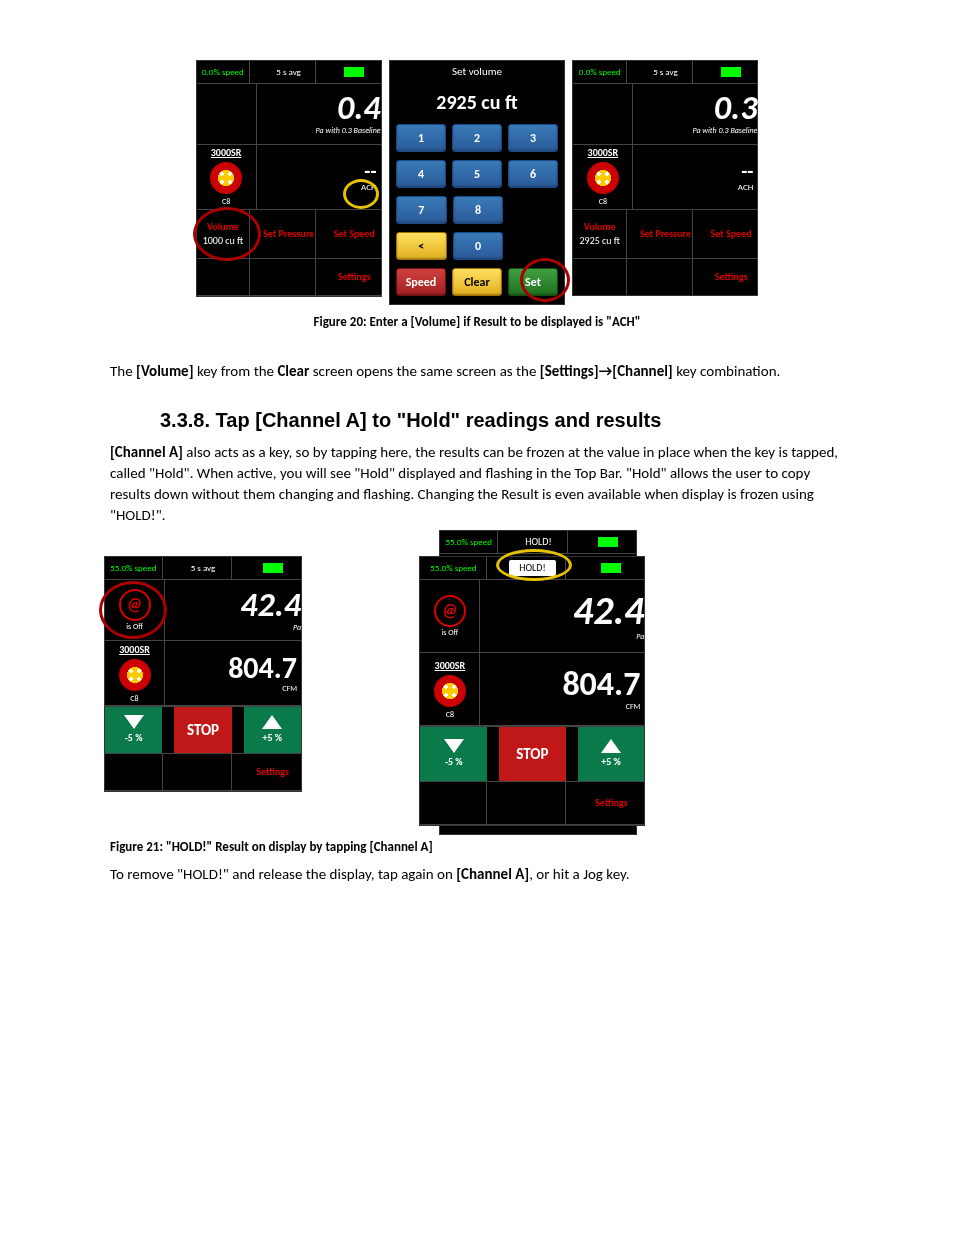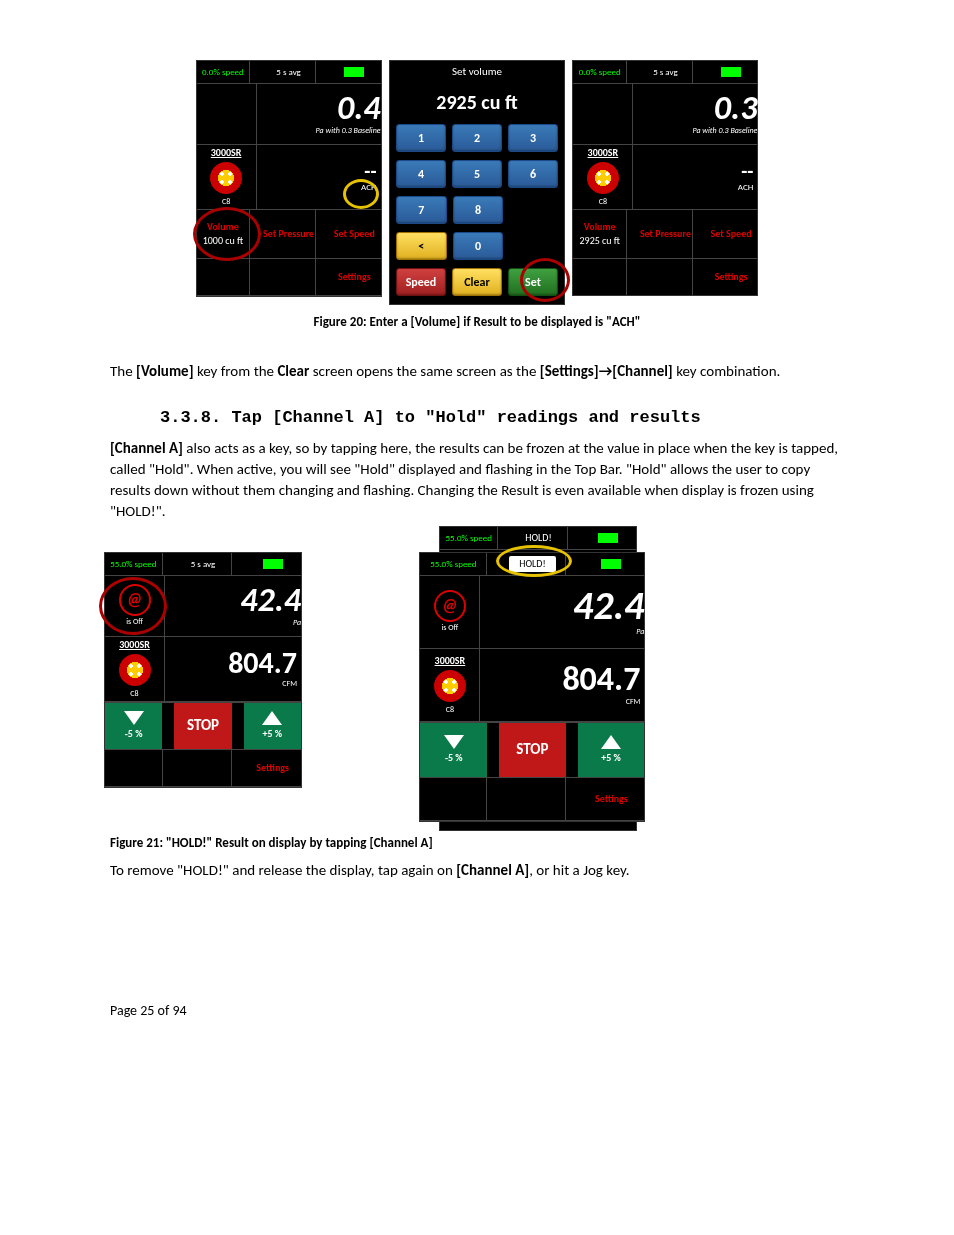--- a/index.html
+++ b/index.html
@@ -87,21 +87,21 @@
     width:30px; height:24px; pointer-events:none;
   }
   .ring-red {
     position:absolute; border:3px solid #a00; border-radius:50%;
     pointer-events:none;
   }
 
   .caption { text-align:center; font-weight:bold; font-size:13px; margin:8px 0 30px 0; }
   .caption-left { font-weight:bold; font-size:13px; margin:12px 0 6px 0; }
   p { margin:8px 0; }
-  h3 { font-family: Liberation Mono, monospace; font-size:17px; margin:24px 0 8px 50px; }
+  h3 { font-family: Liberation Sans, sans-serif; font-size:20px; margin:24px 0 8px 50px; }
   .footer { margin-top:120px; font-size:14px; }
 
   
   .at-icon {
     width:28px;height:28px;border-radius:50%;border:2px solid #d00;
     color:#d00;font-weight:bold;font-size:18px;line-height:26px;text-align:center;
     font-style:italic;
   }
 
   
@@ -395,14 +395,13 @@
   </div>
 </div>
 
 <div class="caption-left">Figure 21:  "HOLD!" Result on display by tapping [Channel A]</div>
 
 <p>
   <span>To remove "HOLD!" and release the display, tap again on </span><b>[Channel A]</b><span>, or hit a Jog key.</span>
 </p>
 
 <div class="footer">
-  <div>Page 25 of 94</div>
 </div>
 
 </body></html>

